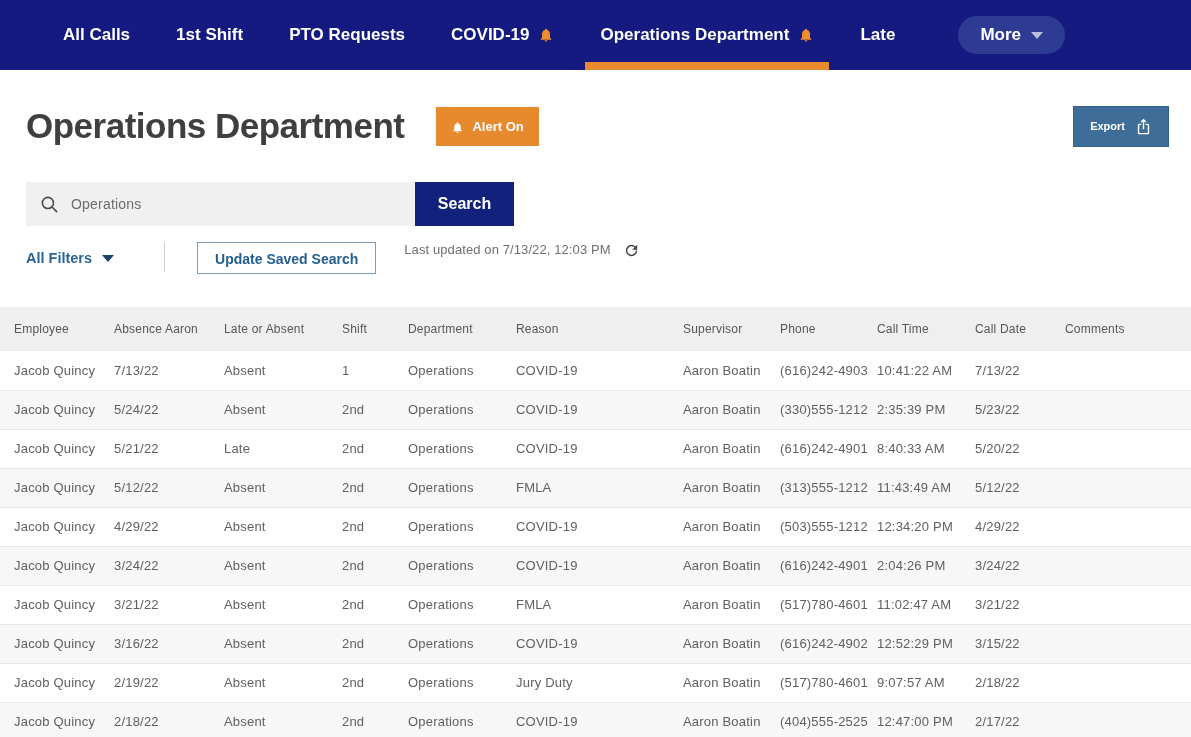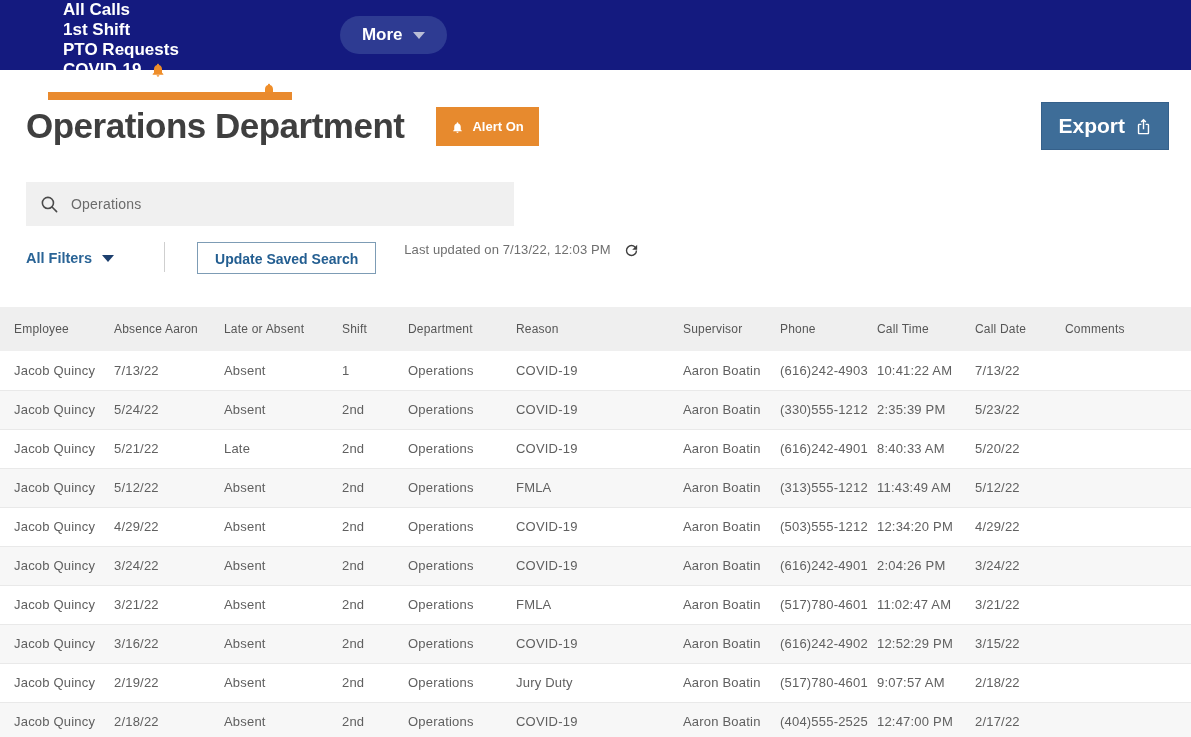--- a/index.html
+++ b/index.html
@@ -8,21 +8,21 @@
     background: #ffffff;
     font-family: "Liberation Sans", "DejaVu Sans", sans-serif;
   }
 
   
   .top-nav {
     height: 70px; background: #141a7f;
     display: flex; align-items: stretch;
     padding-left: 40px; position: relative;
   }
-  .tabs { display: flex; align-items: stretch; flex-direction: column; }
+  .tabs { display: flex; align-items: stretch; }
   .tab {
     display: flex; align-items: center; gap: 9px;
     padding: 0 15px; margin: 0 8px;
     color: #ffffff; font-size: 17px; font-weight: 700;
     cursor: pointer; position: relative; white-space: nowrap;
   }
   .tab.active::after {
     content: ""; position: absolute; left: 0; right: 0; bottom: 0;
     height: 8px; background: #e98a2e;
   }
@@ -50,21 +50,21 @@
   }
   .alert-badge {
     margin-left: 32px; background: #e78a2e; color: #ffffff;
     font-size: 13px; font-weight: 700;
     padding: 12px 15px; display: inline-flex; align-items: flex-end; gap: 8px;
     cursor: pointer;
   }
   .alert-badge svg { width: 13px; height: 13px; fill: #ffffff; }
   .export-button {
     margin-left: auto; background: #3e6d98; border: 1px solid #35608a;
-    color: #ffffff; font-size: 21px; font-weight: 700;
+    color: #ffffff; font-size: 11px; font-weight: 700;
     padding: 11px 16px; display: inline-flex; align-items: center; gap: 10px;
     cursor: pointer; font-family: inherit;
   }
   .export-button svg { width: 17px; height: 17px; fill: #ffffff; }
 
   
   .search-row {
     display: flex; margin: 32px 0 0 26px; height: 44px; width: 488px;
   }
   .search-input-wrap {
@@ -183,20 +183,21 @@
   </div>
 
   <div class="search-row">
     <div class="search-input-wrap">
       <svg viewBox="0 0 24 24" fill="none" stroke-width="2" stroke-linecap="round">
           <circle cx="10" cy="10" r="7"></circle>
           <line x1="15.2" y1="15.2" x2="21" y2="21"></line>
         </svg>
       <input class="search-input" type="text" value="Operations" style="">
     </div>
+    <button class="search-button">Search</button>
   </div>
 
   <div class="filters-row">
     <span class="all-filters">
       <span>All Filters</span>
       <span class="caret-down"></span>
     </span>
     <span class="v-divider"></span>
     <button class="update-saved-search">Update Saved Search</button>
     <span class="last-updated">Last updated on 7/13/22, 12:03 PM</span>

